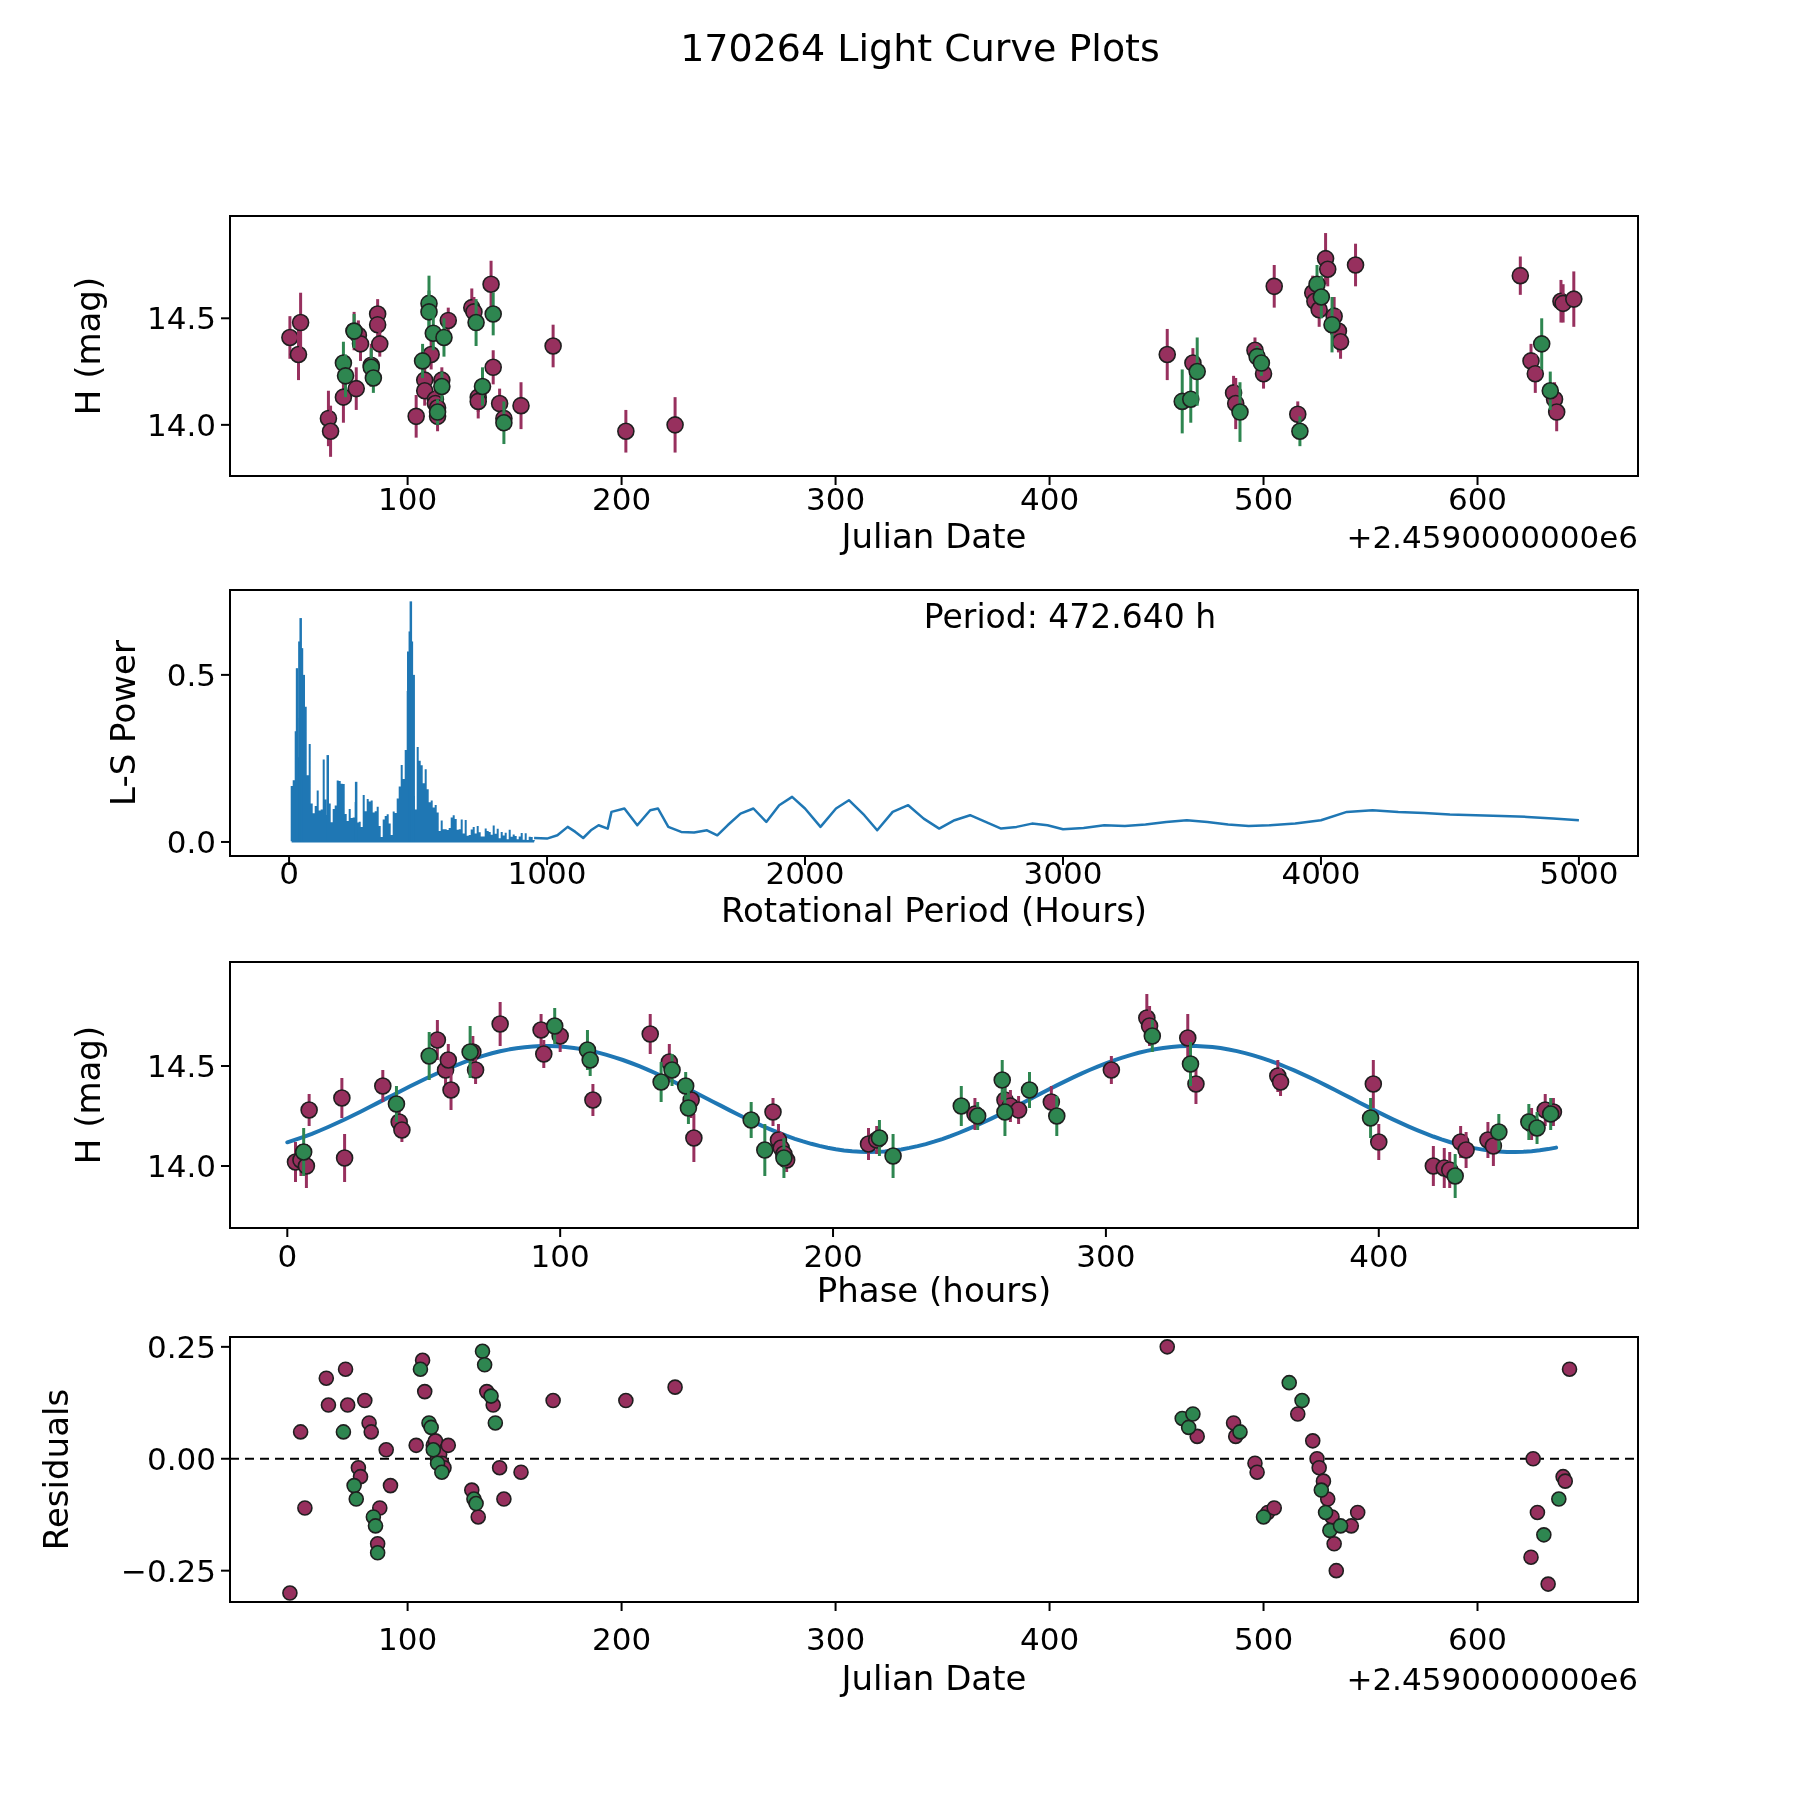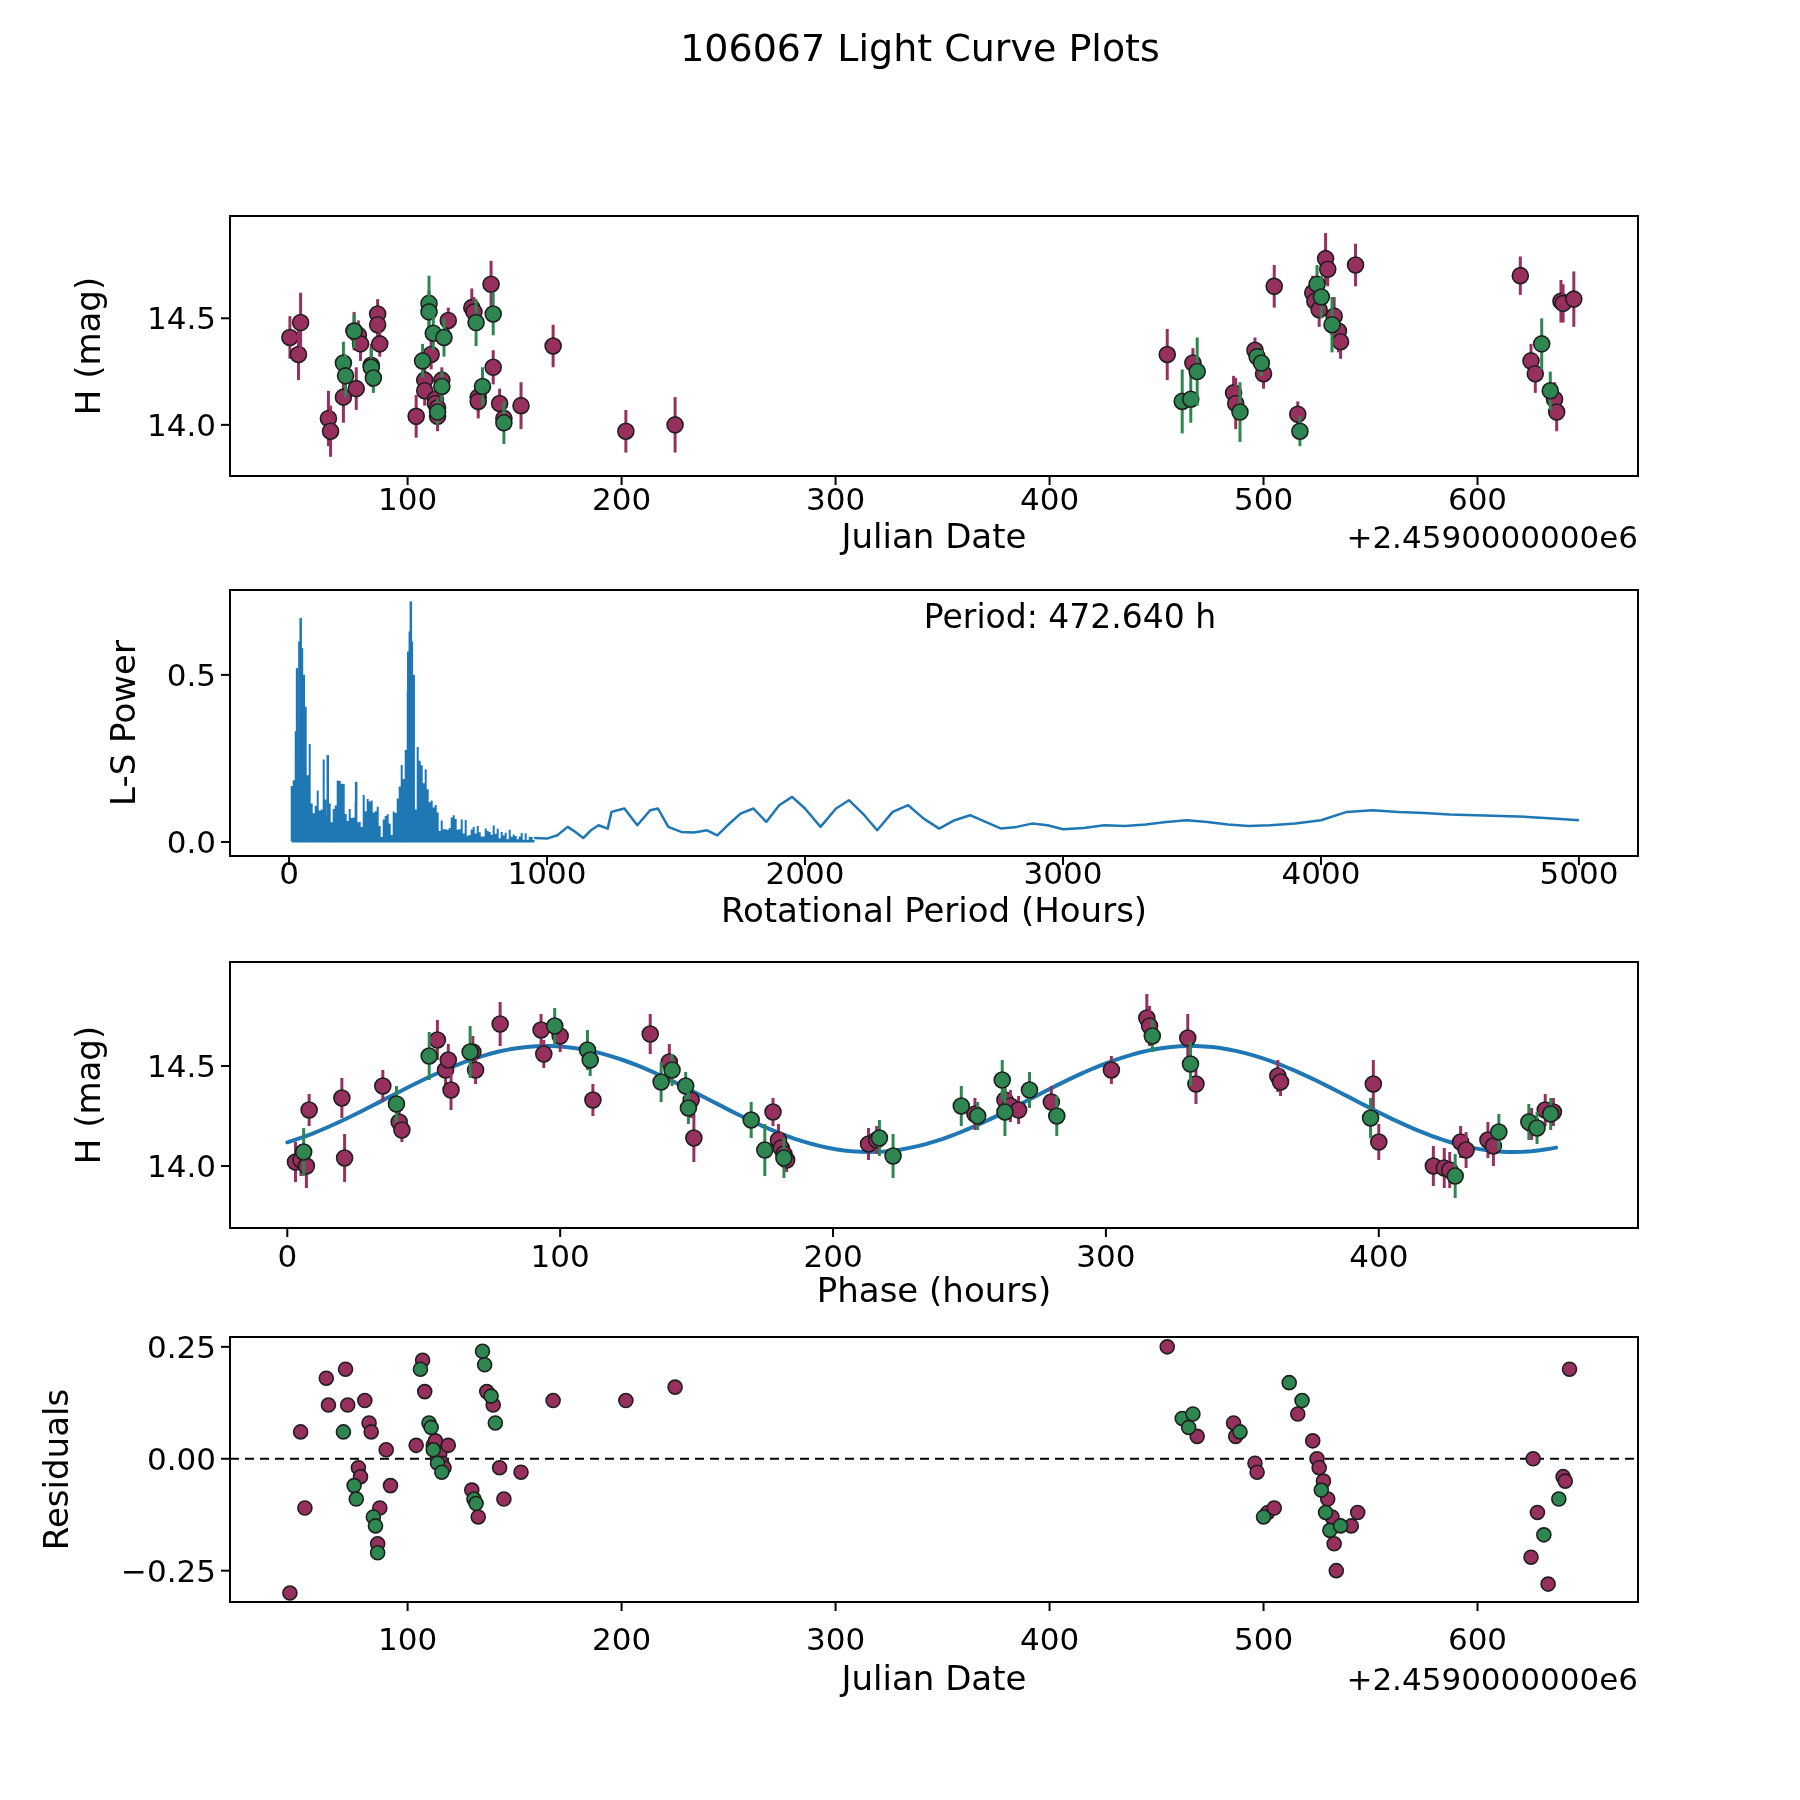--- a/index.html
+++ b/index.html
@@ -6,21 +6,21 @@
   #page{position:relative;width:1800px;height:1800px;background:#ffffff;overflow:hidden;
         font-family:"DejaVu Sans",sans-serif;}
   #fig-title{position:absolute;top:26px;left:920px;transform:translateX(-50%);
              font-size:38px;color:#000;white-space:nowrap;}
   svg text{font-family:"DejaVu Sans",sans-serif;fill:#000;}
 </style>
 </head>
 <body>
 
 <div id="page">
-  <div id="fig-title">106067 Light Curve Plots</div>
+  <div id="fig-title">170264 Light Curve Plots</div>
   <svg id="fig" width="1800" height="1800" viewBox="0 0 1800 1800" xmlns="http://www.w3.org/2000/svg">
       <g>
         <line x1="289.9148936170213" y1="358.78688524590154" x2="289.9148936170213" y2="316.1639344262296" stroke="#97305e" stroke-width="3"></line>
         <circle cx="289.9148936170213" cy="337.4754098360655" r="8" fill="#97305e" stroke="#1f1f1f" stroke-width="1.6"></circle>
         <line x1="298.4741641337386" y1="380.0983606557375" x2="298.4741641337386" y2="328.95081967213133" stroke="#97305e" stroke-width="3"></line>
         <circle cx="298.4741641337386" cy="354.5245901639344" r="8" fill="#97305e" stroke="#1f1f1f" stroke-width="1.6"></circle>
         <line x1="300.61398176291794" y1="352.3934426229509" x2="300.61398176291794" y2="292.72131147540966" stroke="#97305e" stroke-width="3"></line>
         <circle cx="300.61398176291794" cy="322.5573770491803" r="8" fill="#97305e" stroke="#1f1f1f" stroke-width="1.6"></circle>
         <line x1="328.4316109422492" y1="446.1639344262298" x2="328.4316109422492" y2="390.7540983606557" stroke="#97305e" stroke-width="3"></line>
         <circle cx="328.4316109422492" cy="418.45901639344277" r="8" fill="#97305e" stroke="#1f1f1f" stroke-width="1.6"></circle>

